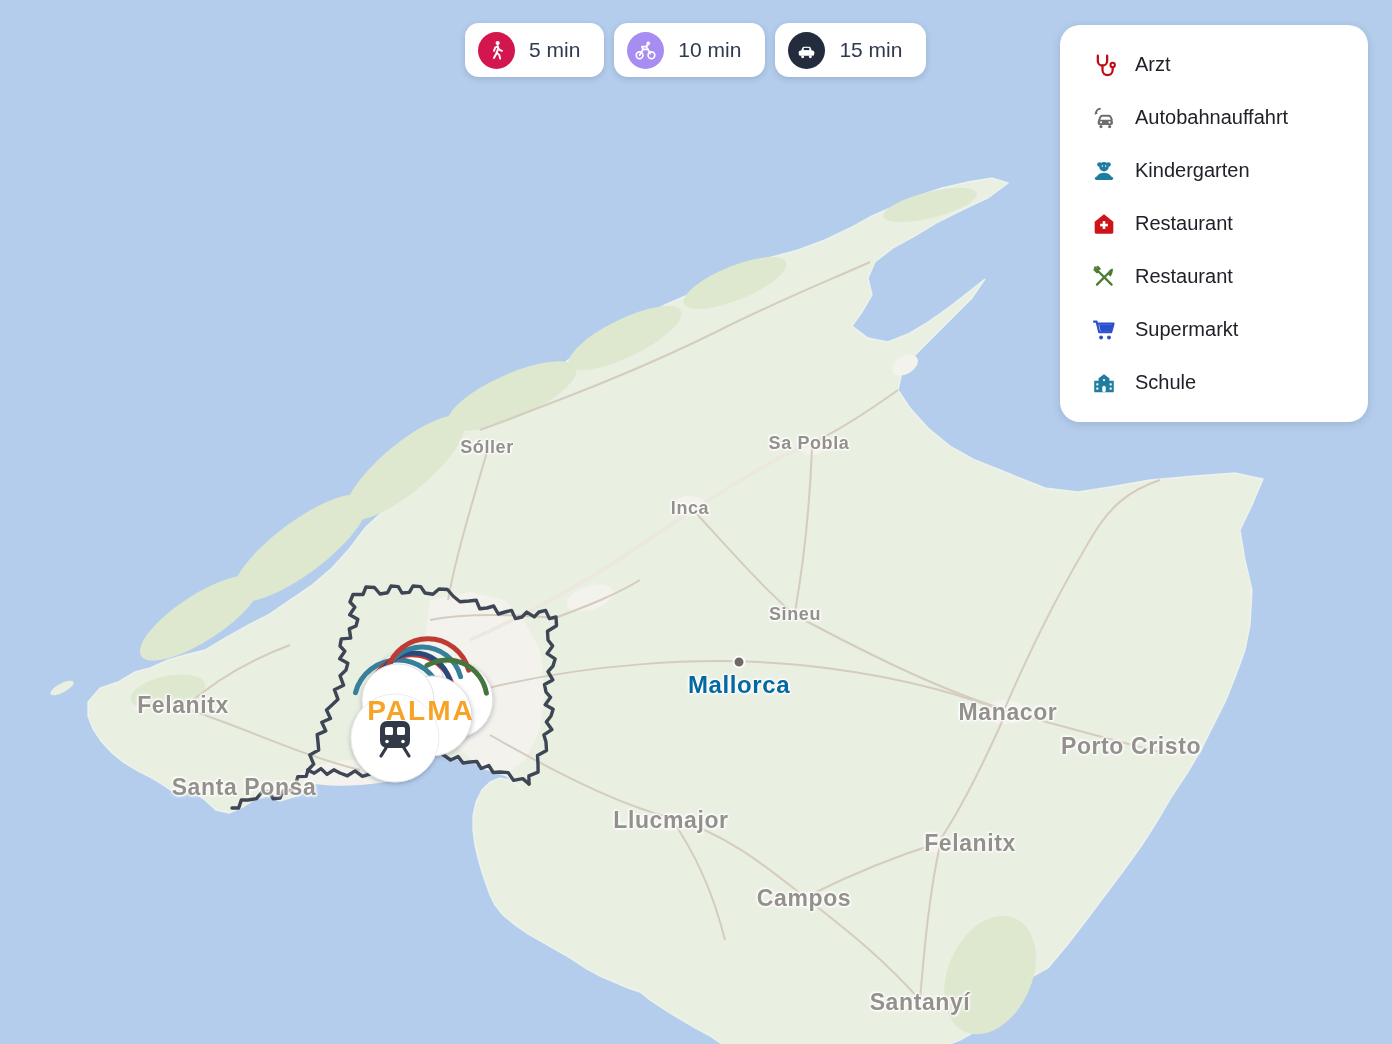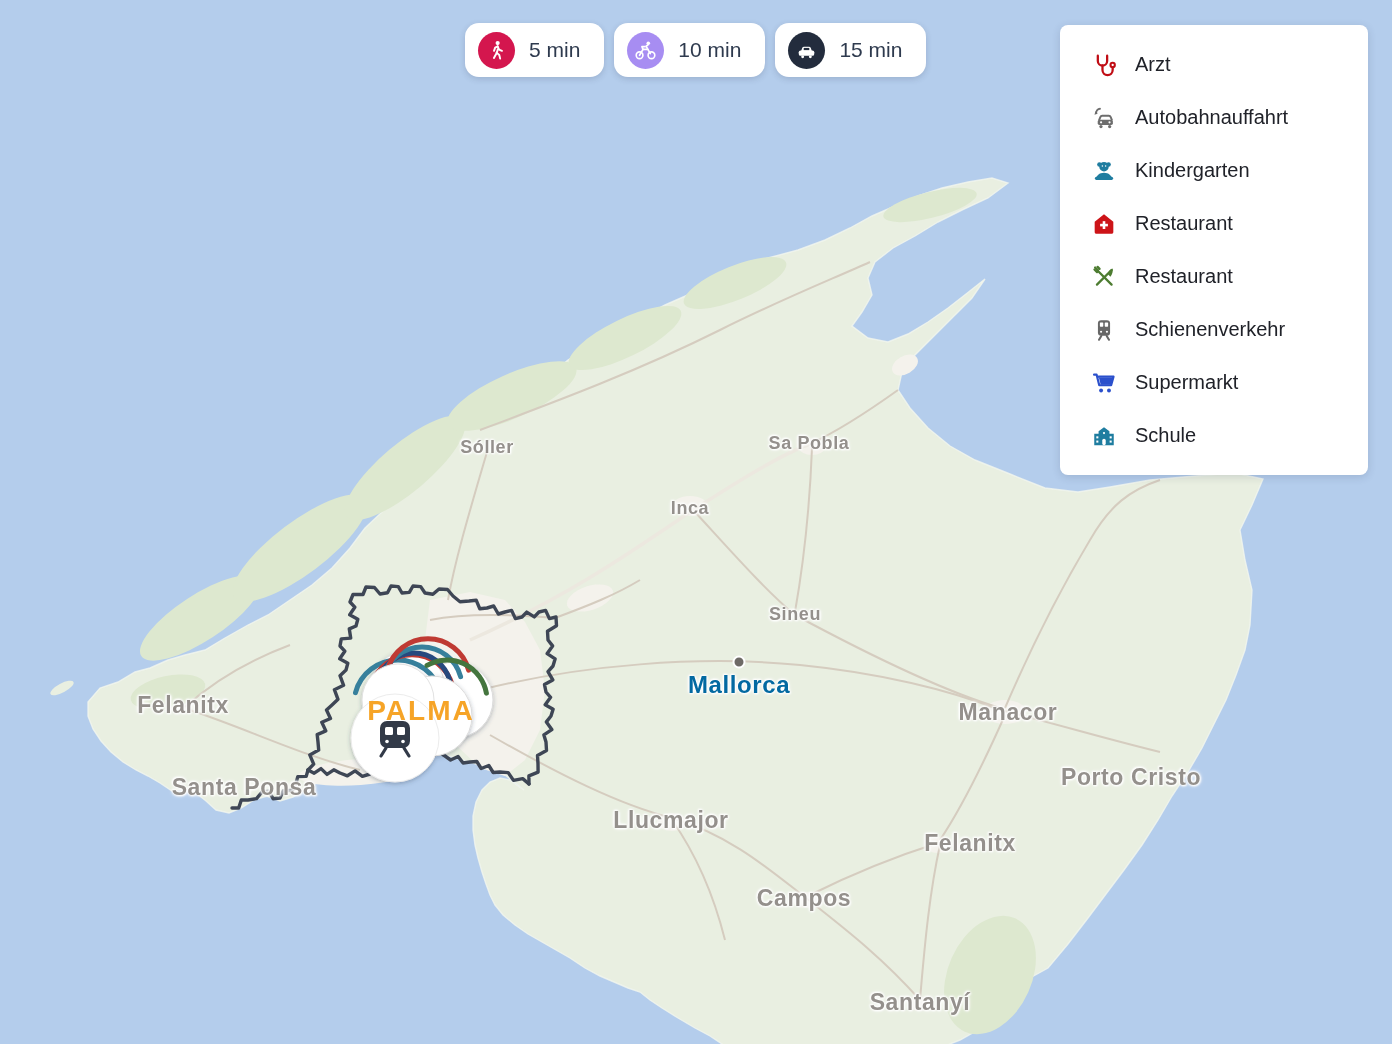--- a/index.html
+++ b/index.html
@@ -44,21 +44,21 @@
     align-items:center;justify-content:center;margin-right:14px;flex:0 0 auto;
   }
   .mode-circle.walk{background:#d4164e;}
   .mode-circle.bike{background:#a78df2;}
   .mode-circle.car{background:#232c3d;}
   .mode-time{font-size:21px;color:#2e3a4e;font-weight:500;white-space:nowrap;}
 
   
   #legend-panel{
     position:absolute;left:1060px;top:25px;width:308px;
-    background:#fff;border-radius:8px;box-shadow:0 2px 8px rgba(40,50,80,.16);
+    background:#fff;border-radius:20px;box-shadow:0 2px 8px rgba(40,50,80,.16);
     padding:13px 0 13px 0;
   }
   .legend-row{
     height:53px;display:flex;align-items:center;padding:0 20px 0 29px;cursor:pointer;
   }
   .legend-icon{width:30px;height:26px;display:flex;align-items:center;justify-content:center;flex:0 0 auto;}
   .legend-label{margin-left:16px;font-size:20px;color:#202229;font-weight:500;white-space:nowrap;}
 </style>
 </head>
 <body>
@@ -175,21 +175,21 @@
     </g>
   </svg>
 
   <div class="town-label" style="left:487px;top:447px;">Sóller</div>
   <div class="town-label" style="left:809px;top:443px;">Sa Pobla</div>
   <div class="town-label" style="left:690px;top:508px;">Inca</div>
   <div class="town-label" style="left:795px;top:614px;">Sineu</div>
   <div class="city-dot" style="left:739px;top:662px;"></div>
   <div class="town-label bold" style="left:739px;top:685px;">Mallorca</div>
   <div class="town-label big" style="left:1008px;top:712px;">Manacor</div>
-  <div class="town-label big" style="left:1131px;top:777px;">Porto Cristo</div>
+  <div class="town-label big" style="left:1131px;top:746px;">Porto Cristo</div>
   <div class="town-label big" style="left:183px;top:705px;">Felanitx</div>
   <div class="town-label big" style="left:244px;top:787px;">Santa Ponsa</div>
   <div class="town-label big" style="left:671px;top:820px;">Llucmajor</div>
   <div class="town-label big" style="left:938px;top:843px;margin-left:32px;">Felanitx</div>
   <div class="town-label big" style="left:804px;top:898px;">Campos</div>
   <div class="town-label big" style="left:920px;top:1002px;">Santanyí</div>
   <div id="palma-label" style="left:421px;top:711px;">PALMA</div>
 </div>
 
 <div id="travel-toolbar">
@@ -302,33 +302,20 @@
           <path d="M3.8 3.2l2.6 2.6"></path>
           <path d="M6.1 2.7l1.8 1.8"></path>
           <path d="M3.2 5.1l2.4 2.4"></path>
         </g>
         <path d="M20 4.2c-2.6 1-4.2 3-4.6 5.1l2.5 2.5c1.6-1.9 2.6-4.8 2.1-7.6z" fill="#4d7c31"></path>
       </svg>
     </span>
     <span class="legend-label">Restaurant</span>
   </div>
 
-  <div class="legend-row">
-    <span class="legend-icon">
-      <svg width="26" height="26" viewBox="0 0 24 24">
-        <rect x="6.4" y="3" width="11.2" height="14.2" rx="3" fill="#676767"></rect>
-        <rect x="8.2" y="5" width="3.1" height="4" rx=".6" fill="#fff"></rect>
-        <rect x="12.7" y="5" width="3.1" height="4" rx=".6" fill="#fff"></rect>
-        <circle cx="9.3" cy="13.6" r="1" fill="#fff"></circle>
-        <circle cx="14.7" cy="13.6" r="1" fill="#fff"></circle>
-        <path d="M9.5 17.5 7.4 21M14.5 17.5l2.1 3.5" stroke="#676767" stroke-width="1.9" stroke-linecap="round" fill="none"></path>
-      </svg>
-    </span>
-    <span class="legend-label">Schienenverkehr</span>
-  </div>
 
   <div class="legend-row">
     <span class="legend-icon">
       <svg width="26" height="26" viewBox="0 0 24 24">
         <path d="M2.8 4.3h2.4l2.4 9.8h11l2.2-8H7" fill="none" stroke="#2b50cc" stroke-width="2" stroke-linejoin="round" stroke-linecap="round"></path>
         <path d="M7.3 6.9h13l-1.8 6.6H8.9z" fill="#2b50cc"></path>
         <circle cx="9.3" cy="18.9" r="1.8" fill="#2b50cc"></circle>
         <circle cx="16.6" cy="18.9" r="1.8" fill="#2b50cc"></circle>
       </svg>
     </span>

